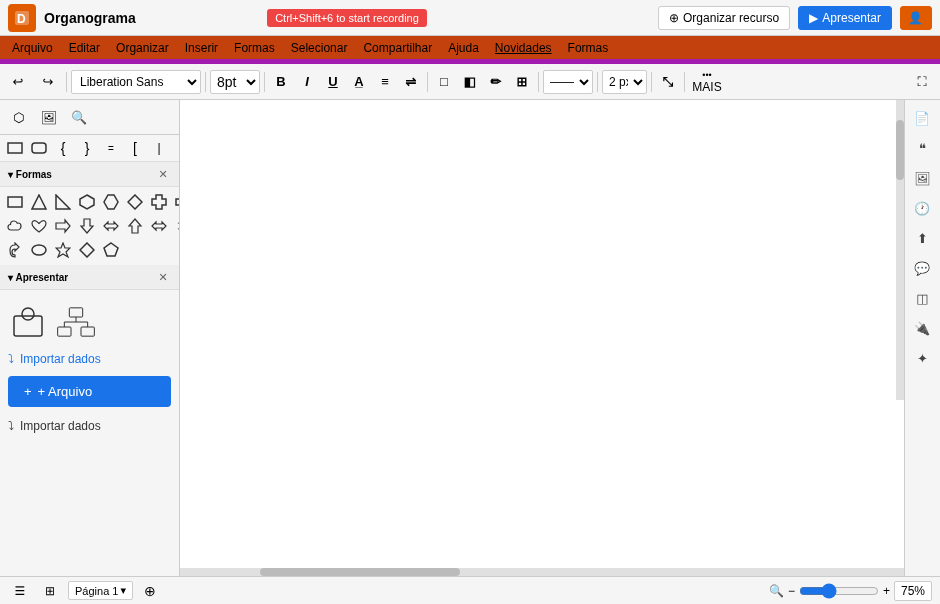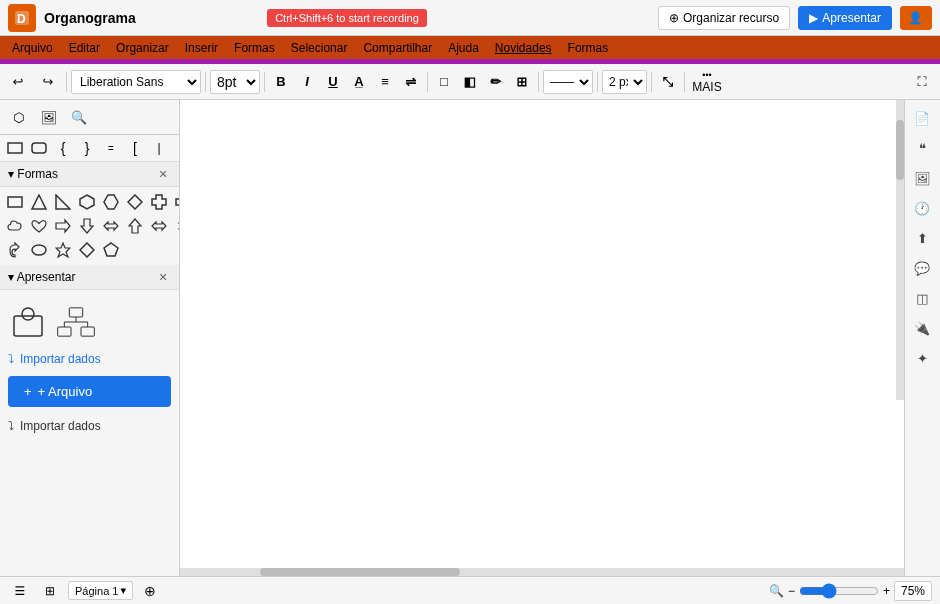--- a/index.html
+++ b/index.html
@@ -98,21 +98,21 @@
     .shape-mini {
       width: 22px; height: 22px; display: flex; align-items: center; justify-content: center;
       font-size: 12px; cursor: pointer; border-radius: 2px;
     }
 
     
     .section-header {
       display: flex; align-items: center; justify-content: space-between;
       padding: 4px 8px; background: #eee; border-bottom: 1px solid #ddd; cursor: pointer;
     }
-    .section-header span { font-size: 12px; font-weight: normal; }
+    .section-header span { font-size: 10px; font-weight: bold; }
     .close-btn {
       width: 16px; height: 16px; display: flex; align-items: center; justify-content: center;
       cursor: pointer; font-size: 11px; color: #666;
     }
 
     
     .shape-grid {
       display: grid; grid-template-columns: repeat(8, 1fr); gap: 2px; padding: 4px;
     }
     .shape-item {

